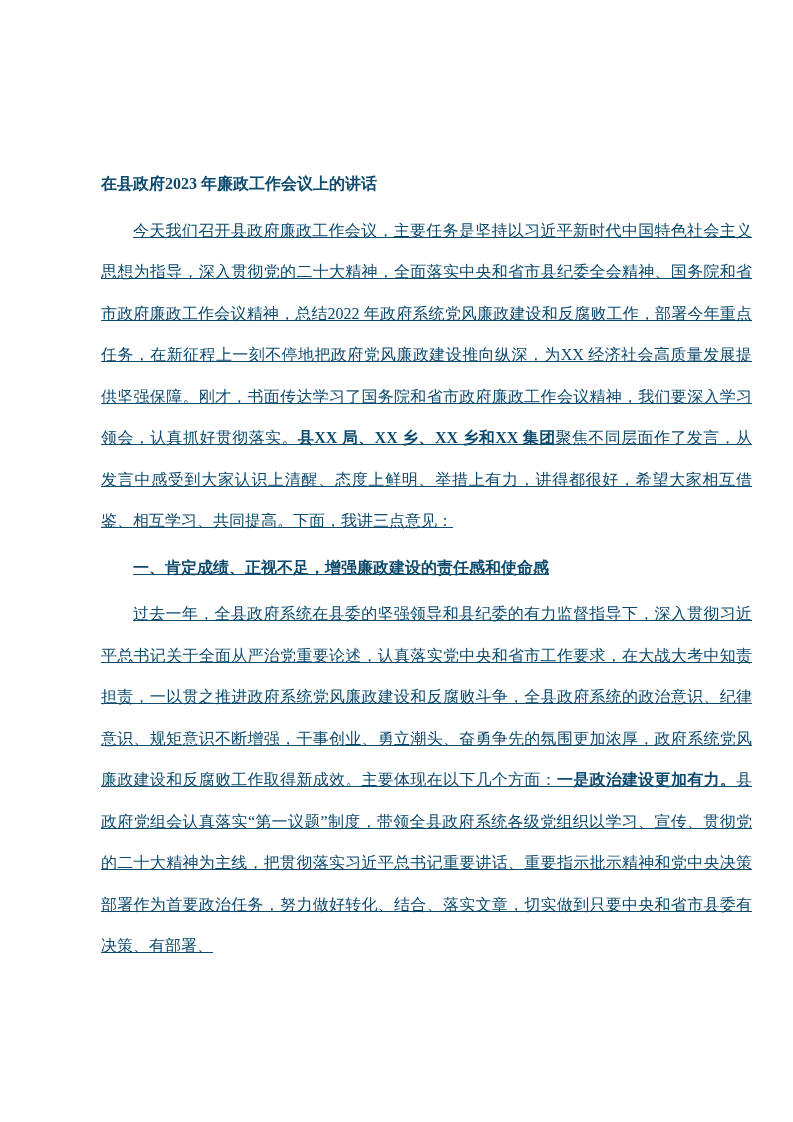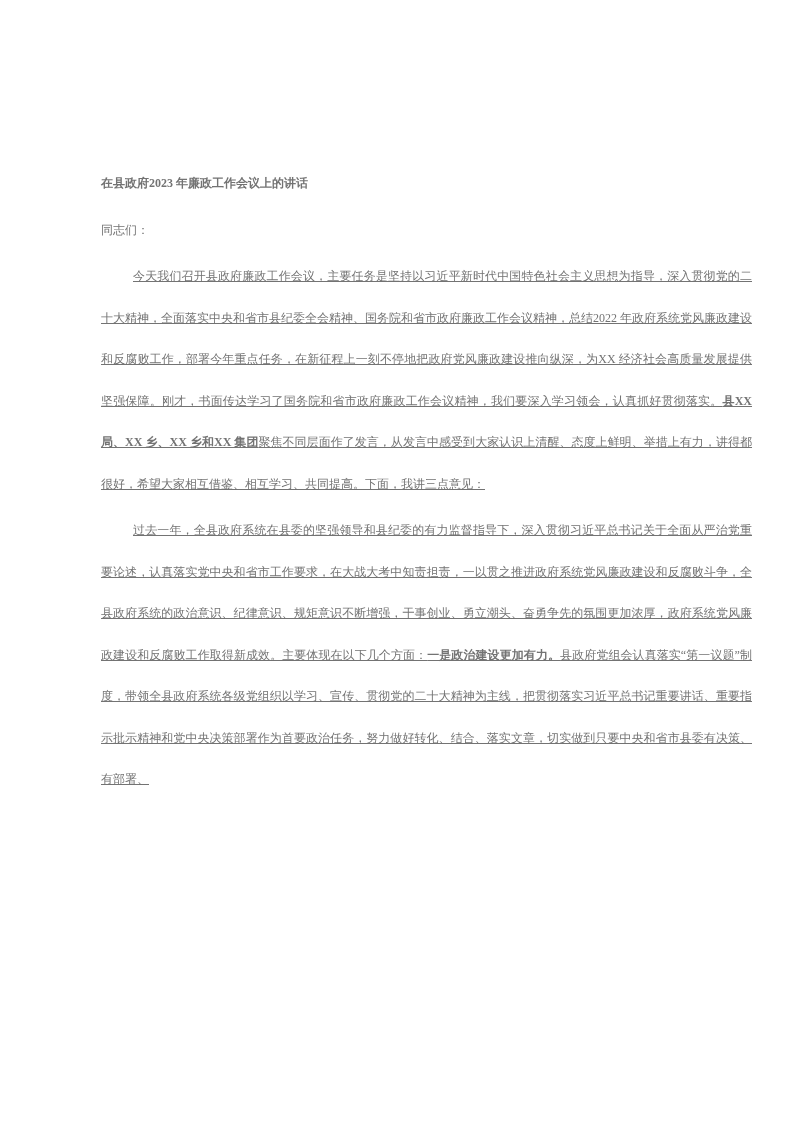--- a/index.html
+++ b/index.html
@@ -9,22 +9,22 @@
   }
   .page {
     position: relative;
     box-sizing: border-box;
     width: 793px;
     height: 1122px;
     background: #ffffff;
     padding: 163px 41px 0 101px;
     overflow: hidden;
     font-family: "Liberation Serif", "DejaVu Serif", serif;
-    font-size: 12px;
-    color: #737373;
+    font-size: 16px;
+    color: #0c4a6e;
   }
   .para {
     margin: 0 0 5px 0;
     line-height: 41.5px;
     text-align: justify;
     word-break: break-all;
   }
   .para.indent {
     text-indent: 32px;
     text-decoration: underline;
@@ -35,17 +35,17 @@
   .run-bold {
     font-weight: bold;
   }
 </style>
 </head>
 <body>
 
 <div class="page">
   <p class="para doc-title">在县政府2023 年廉政工作会议上的讲话</p>
   <div>
-      <p class="para"><span class="run">同志们：</span></p>
       <p class="para indent"><span class="run">今天我们召开县政府廉政工作会议，主要任务是坚持以习近平新时代中国特色社会主义思想为指导，深入贯彻党的二十大精神，全面落实中央和省市县纪委全会精神、国务院和省市政府廉政工作会议精神，总结2022 年政府系统党风廉政建设和反腐败工作，部署今年重点任务，在新征程上一刻不停地把政府党风廉政建设推向纵深，为XX 经济社会高质量发展提供坚强保障。刚才，书面传达学习了国务院和省市政府廉政工作会议精神，我们要深入学习领会，认真抓好贯彻落实。</span><span class="run-bold">县XX 局、XX 乡、XX 乡和XX 集团</span><span class="run">聚焦不同层面作了发言，从发言中感受到大家认识上清醒、态度上鲜明、举措上有力，讲得都很好，希望大家相互借鉴、相互学习、共同提高。下面，我讲三点意见：</span></p>
+      <p class="para indent"><span class="run-bold">一、肯定成绩、正视不足，增强廉政建设的责任感和使命感</span></p>
       <p class="para indent"><span class="run">过去一年，全县政府系统在县委的坚强领导和县纪委的有力监督指导下，深入贯彻习近平总书记关于全面从严治党重要论述，认真落实党中央和省市工作要求，在大战大考中知责担责，一以贯之推进政府系统党风廉政建设和反腐败斗争，全县政府系统的政治意识、纪律意识、规矩意识不断增强，干事创业、勇立潮头、奋勇争先的氛围更加浓厚，政府系统党风廉政建设和反腐败工作取得新成效。主要体现在以下几个方面：</span><span class="run-bold">一是政治建设更加有力。</span><span class="run">县政府党组会认真落实“第一议题”制度，带领全县政府系统各级党组织以学习、宣传、贯彻党的二十大精神为主线，把贯彻落实习近平总书记重要讲话、重要指示批示精神和党中央决策部署作为首要政治任务，努力做好转化、结合、落实文章，切实做到只要中央和省市县委有决策、有部署、</span></p>
     </div>
 </div>
 
 </body></html>

